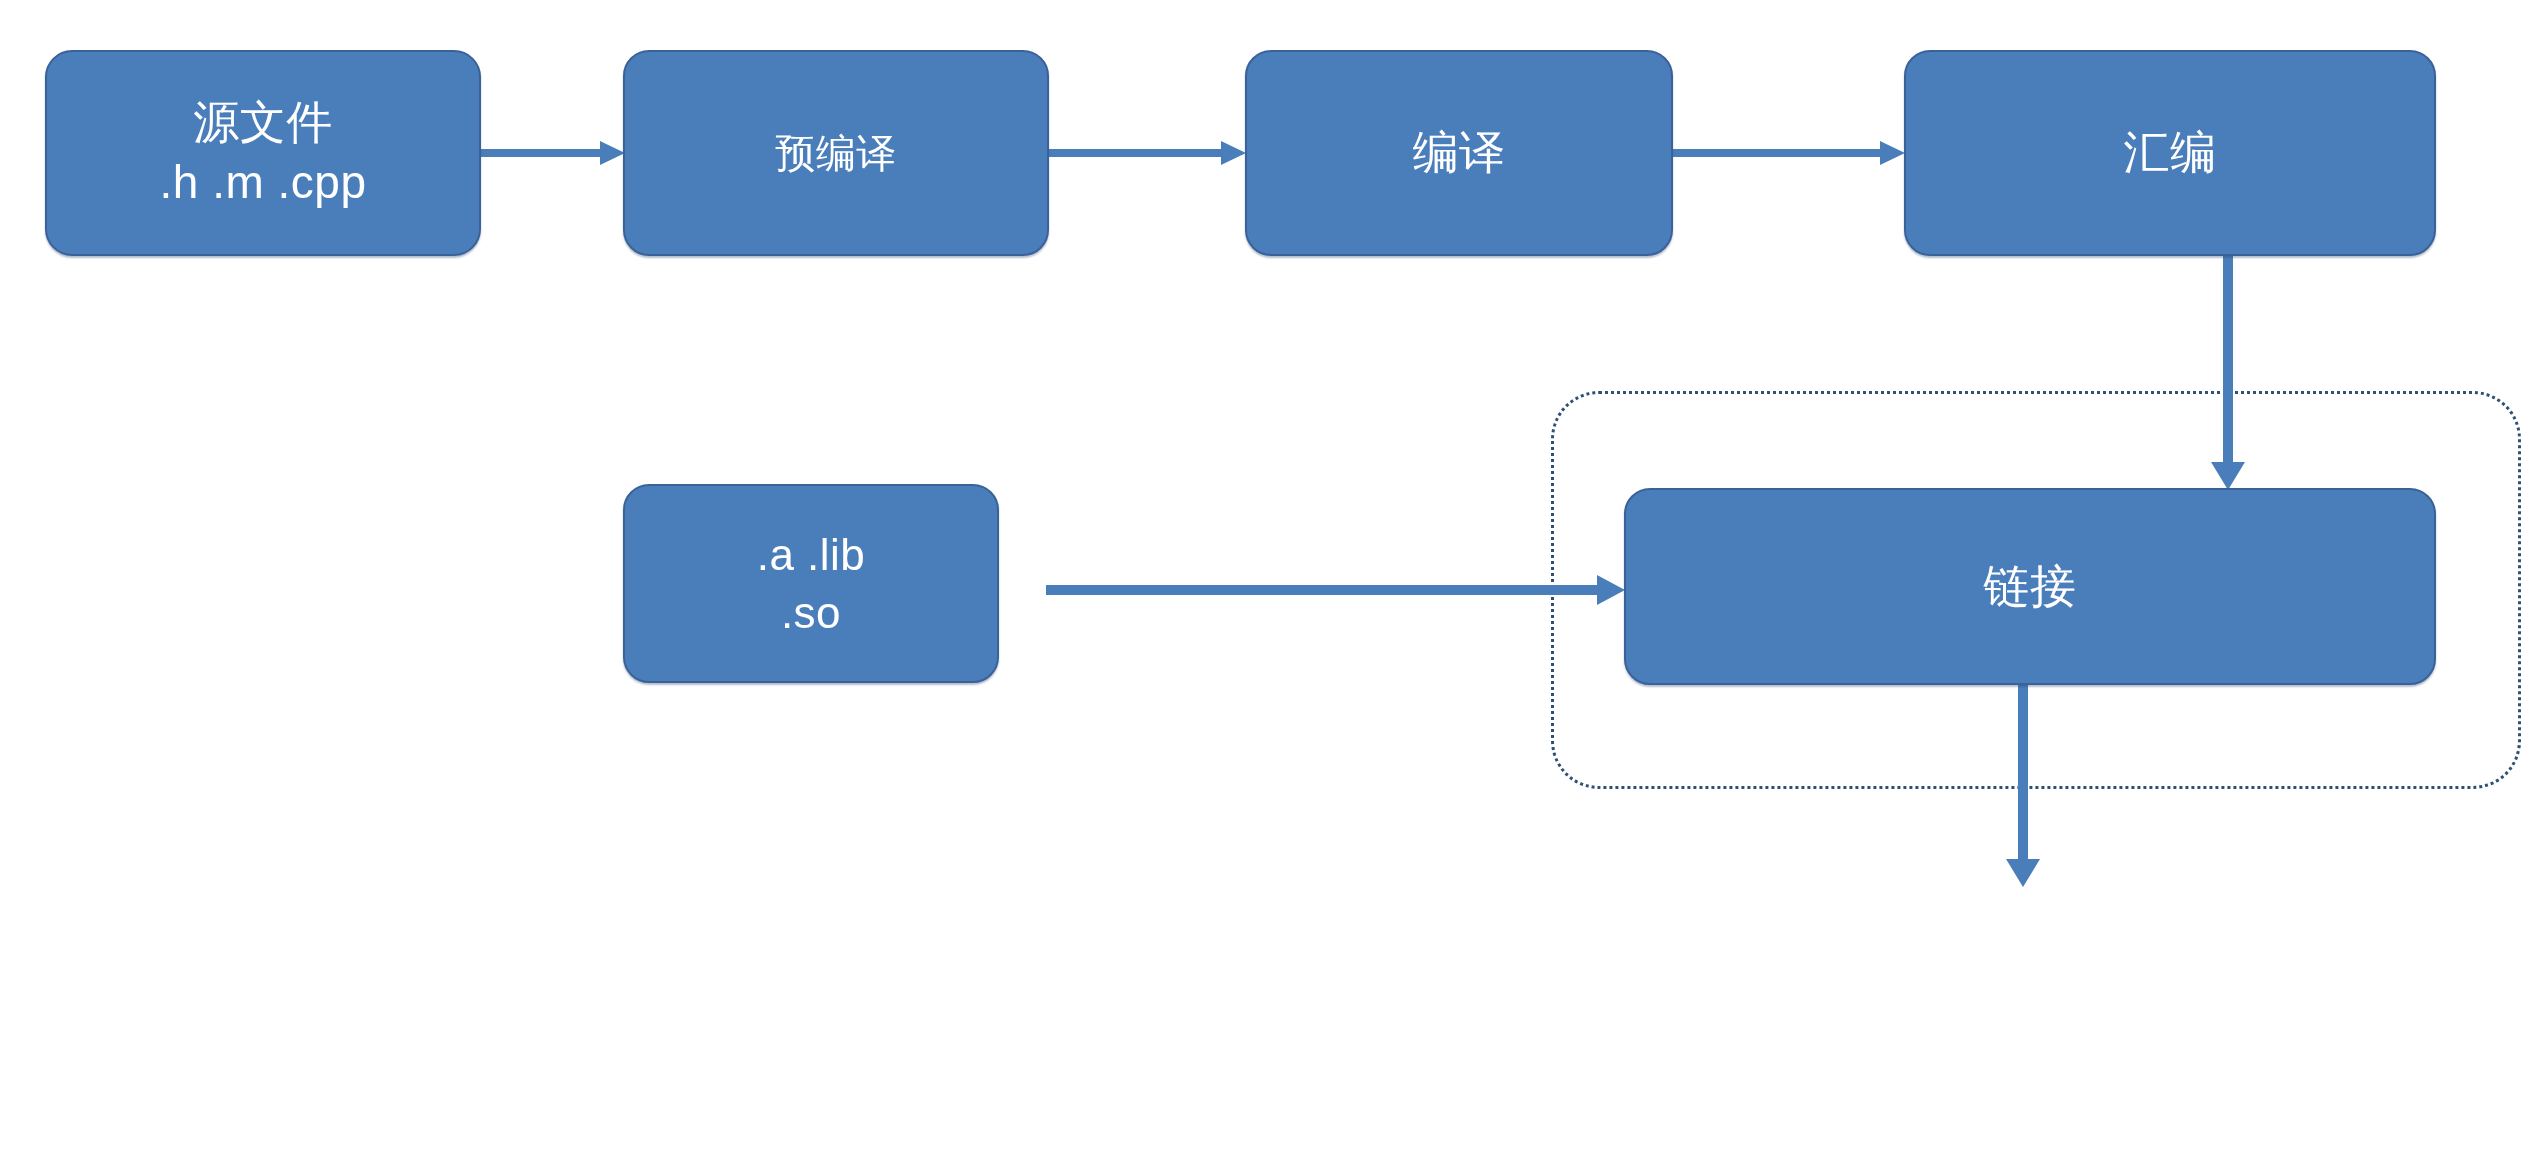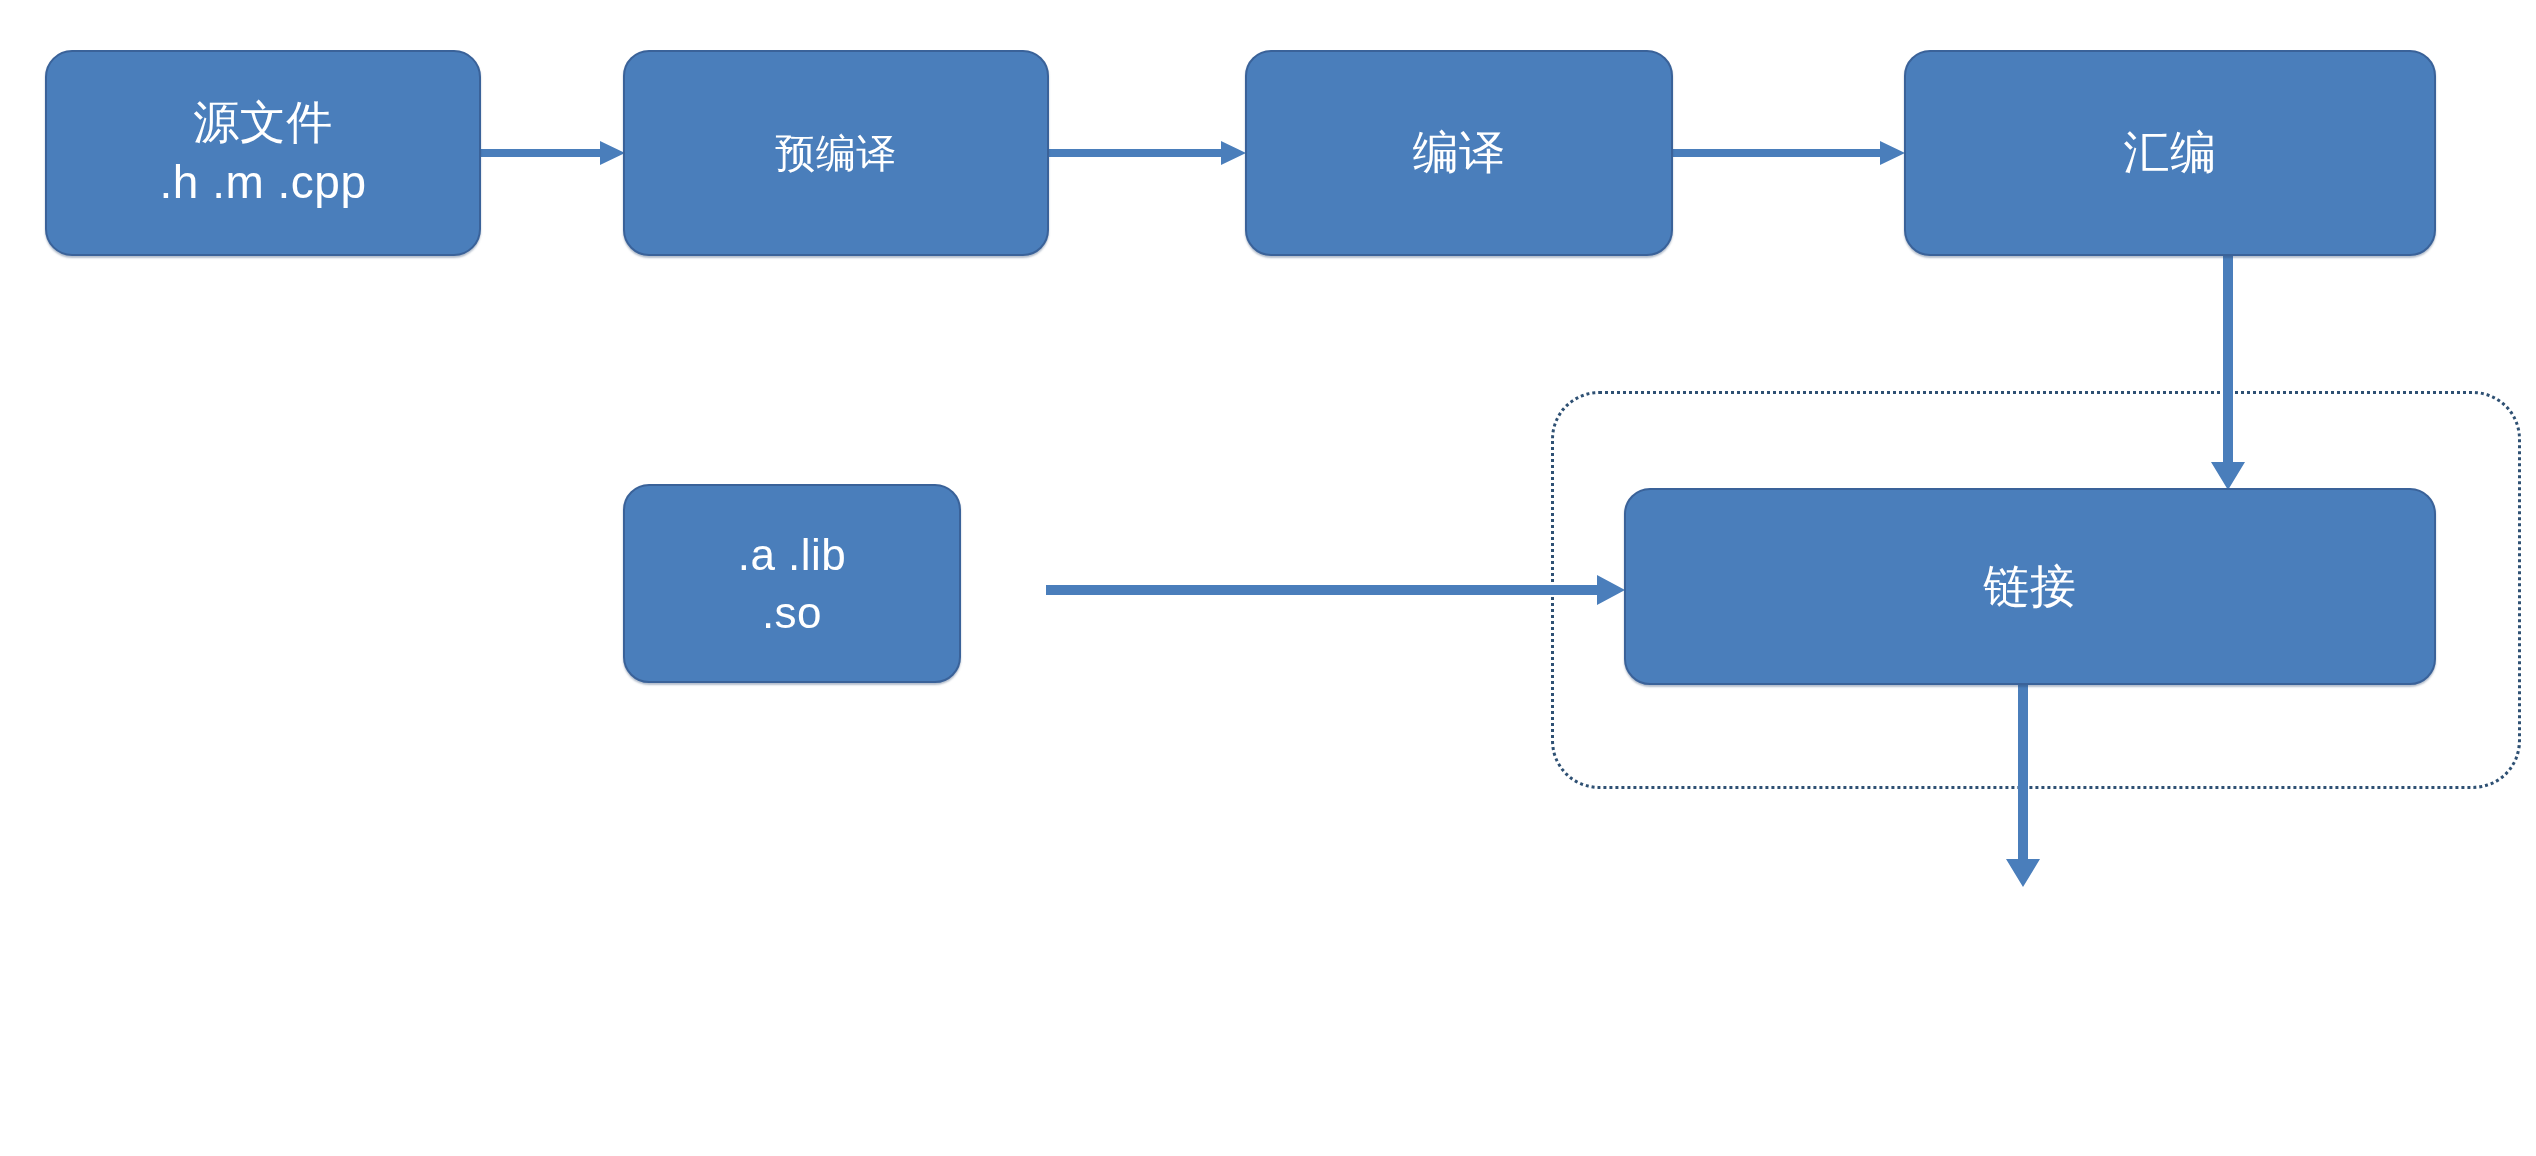--- a/index.html
+++ b/index.html
@@ -36,21 +36,21 @@
     z-index: 3;
   }
   .node .line {
     display: block;
     white-space: nowrap;
   }
   .node-src      { left: 45px;   top: 50px;  width: 436px; height: 206px; font-size: 46px; border-radius: 27px; }
   .node-precomp  { left: 623px;  top: 50px;  width: 426px; height: 206px; font-size: 40px; }
   .node-compile  { left: 1245px; top: 50px;  width: 428px; height: 206px; font-size: 46px; }
   .node-assemble { left: 1904px; top: 50px;  width: 532px; height: 206px; font-size: 46px; align-items: center; }
-  .node-lib      { left: 623px;  top: 484px; width: 338px; height: 199px; font-size: 44px; }
+  .node-lib      { left: 623px;  top: 484px; width: 376px; height: 199px; font-size: 44px; }
   .node-link     { left: 1624px; top: 488px; width: 812px; height: 197px; font-size: 46px; }
   .node-exe      { left: 1630px; top: 885px; width: 820px; height: 206px; font-size: 46px; }
 
   
   .group-box {
     position: absolute;
     box-sizing: border-box;
     left: 1551px;
     top: 391px;
     width: 970px;

